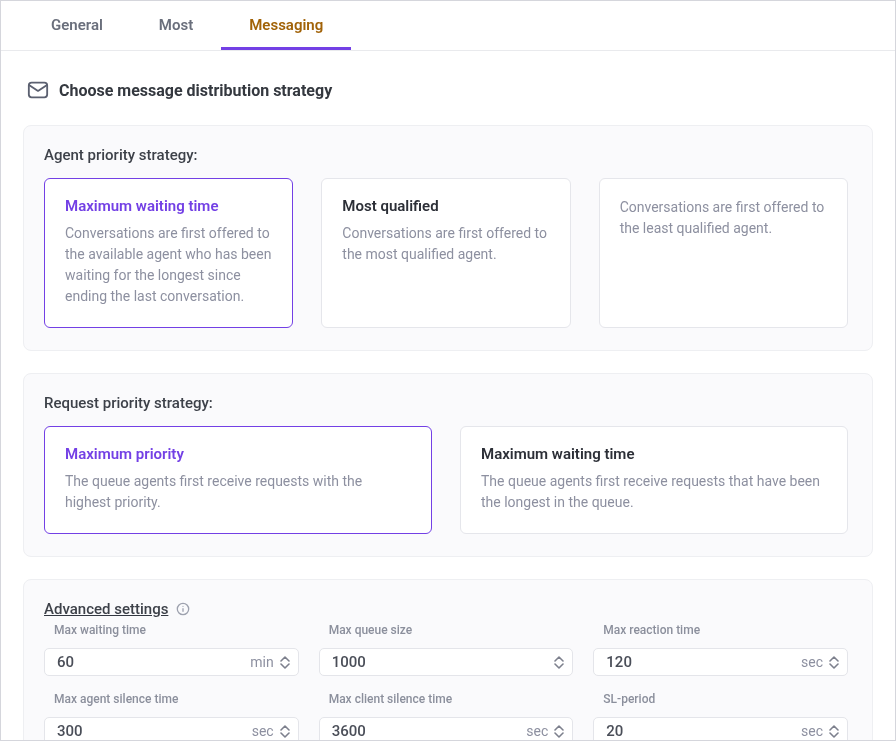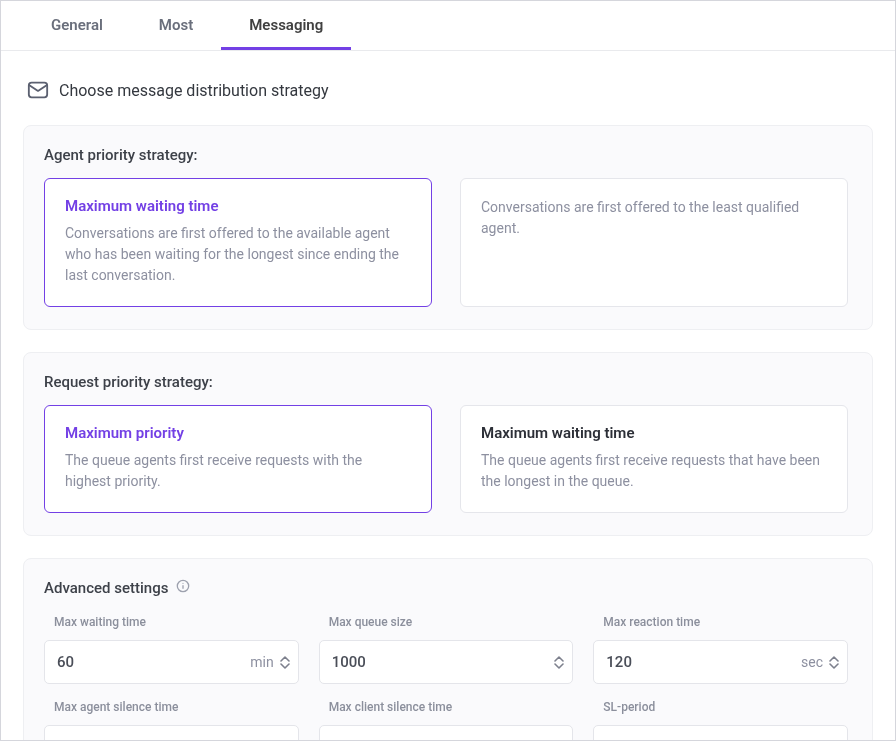--- a/index.html
+++ b/index.html
@@ -25,21 +25,21 @@
   .tab {
     padding: 15px 28px 13px;
     font-size: 15px;
     font-weight: 600;
     color: #6a6f7c;
     cursor: pointer;
     border-bottom: 3px solid transparent;
   }
   .tab:first-child { padding-left: 18px; }
   .tab.active {
-    color: #404040;
+    color: #a16207;
     border-bottom-color: #7340e5;
   }
   .content {
     padding: 22px;
     display: flex;
     flex-direction: column;
     gap: 22px;
   }
   .section-header {
     display: flex;
@@ -47,21 +47,21 @@
     gap: 10px;
     padding: 6px 4px 2px 4px;
   }
   .section-header .icon {
     width: 22px;
     height: 22px;
     color: #5b6070;
   }
   .section-header h3 {
     font-size: 16px;
-    font-weight: 400;
+    font-weight: 700;
     color: #34383f;
   }
   .panel {
     background: #fafafc;
     border: 1px solid #eeeff2;
     border-radius: 8px;
     padding: 20px 24px 22px 20px;
   }
   .panel-title {
     font-size: 15px;
@@ -94,22 +94,24 @@
   .card.selected .card-title {
     color: #7340e5;
   }
   .card-desc {
     font-size: 14px;
     line-height: 1.5;
     color: #8d90a0;
   }
   .adv-header {
     display: flex;
+    align-items: center;
     gap: 8px;
-    margin-bottom: 18px;
+    margin-bottom: 5px;
+    text-decoration: underline;
   }
   .adv-header .info {
     width: 14px;
     height: 14px;
     color: #9da1ae;
   }
   .fields {
     display: grid;
     grid-template-columns: repeat(3, 1fr);
     gap: 16px 20px;
@@ -124,21 +126,21 @@
     color: #8b8f9c;
     padding-left: 10px;
     font-weight:500;
   }
   .field-input {
     display: flex;
     align-items: center;
     background: #fff;
     border: 1px solid #e4e5ea;
     border-radius: 5px;
-    height: 44px;
+    height: 28px;
     padding: 0 8px 0 12px;
   }
   .field-input input {
     flex: 1;
     border: none;
     outline: none;
     font-size: 15px;
     color: #4a4e58;
     font-family: inherit;
     font-weight:500;
@@ -180,20 +182,24 @@
       </span>
       <h3>Choose message distribution strategy</h3>
     </div>
 
     <div class="panel">
       <div class="panel-title">Agent priority strategy:</div>
       <div class="cards">
         <div class="card selected">
           <div class="card-title">Maximum waiting time</div>
           <div class="card-desc">Conversations are first offered to the available agent who has been waiting for the longest since ending the last conversation.</div>
+        </div>
+        <div class="card">
+          <div class="card-title">Most qualified</div>
+          <div class="card-desc">Conversations are first offered to the most qualified agent.</div>
         </div>
         <div class="card">
           <div class="card-desc">Conversations are first offered to the least qualified agent.</div>
         </div>
       </div>
     </div>
 
     <div class="panel">
       <div class="panel-title">Request priority strategy:</div>
       <div class="cards two">

